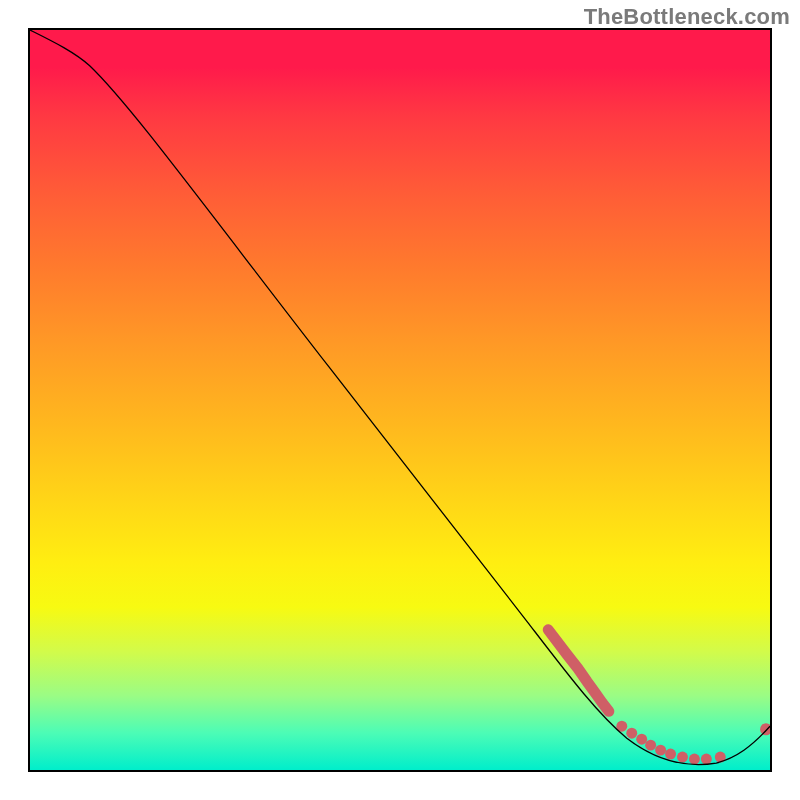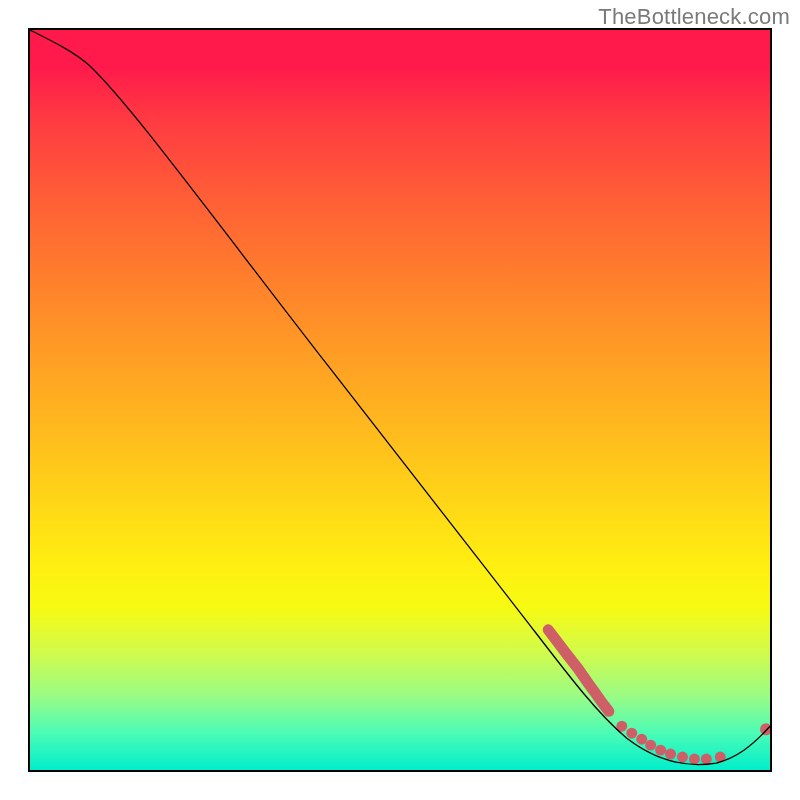--- a/index.html
+++ b/index.html
@@ -7,20 +7,21 @@
     width: 800px;
     height: 800px;
     overflow: hidden;
     background: #fff;
     font-family: Arial, Helvetica, sans-serif;
   }
   .frame {
     position: relative;
     width: 800px;
     height: 800px;
+    font-weight: bold;
   }
   .watermark {
     position: absolute;
     top: 4px;
     right: 10px;
     color: #7a7a7a;
     font-size: 22px;
     letter-spacing: 0.2px;
     z-index: 5;
   }

